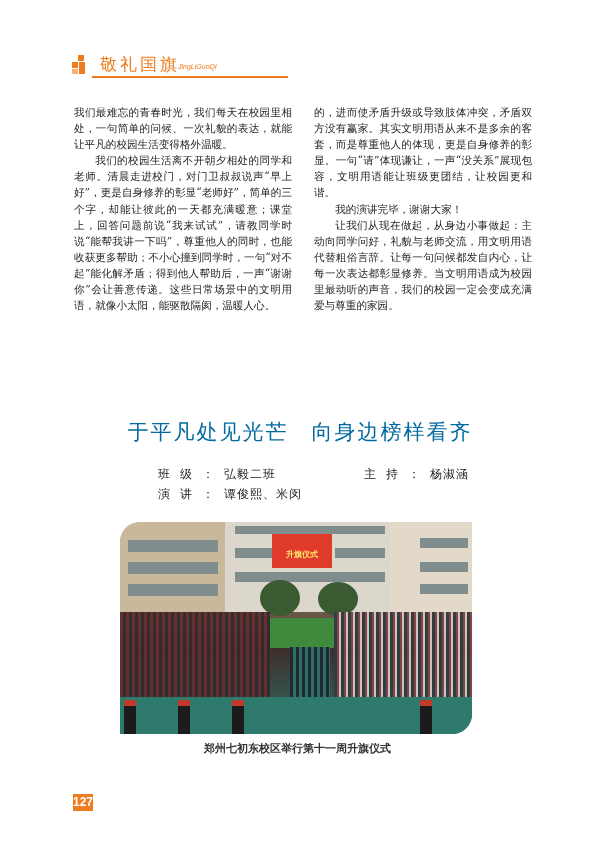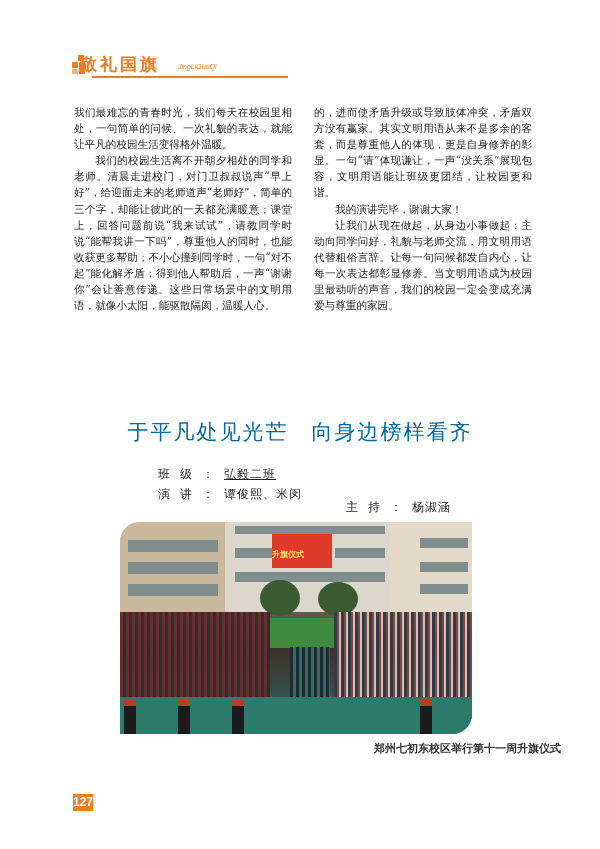--- a/index.html
+++ b/index.html
@@ -1,22 +1,22 @@
 <!DOCTYPE html>
 <html><head>
 <meta charset="utf-8">
 <style>
   html, body { margin:0; padding:0; }
   body { width:600px; height:849px; background:#ffffff; position:relative; overflow:hidden;
          font-family: "DejaVu Serif", "Liberation Serif", serif; color:#1e1e1e; }
   .header { position:absolute; left:72px; top:52px; width:218px; height:28px; }
   .logo-blocks { position:absolute; left:0; top:3px; width:18px; height:20px; }
   .logo-blocks span { position:absolute; background:#ee7d1f; }
-  .header-title { position:absolute; left:8px; top:1px; font-family:"DejaVu Sans", sans-serif;
-                  font-size:17px; font-weight:bold; color:#ee7d1f; letter-spacing:3px; }
+  .header-title { position:absolute; left:28px; top:1px; font-family:"DejaVu Sans", sans-serif;
+                  font-size:17px; font-weight:normal; color:#ee7d1f; letter-spacing:3px; }
   .header-sub { position:absolute; left:106px; top:11px; font-family:"Liberation Sans", sans-serif;
                 font-size:7px; color:#ee7d1f; font-style:italic; }
   .header-rule { position:absolute; left:20px; top:24px; width:196px; height:1.5px; background:#ee7d1f; }
 
   .col { position:absolute; top:104px; width:218px; font-size:10.6px; line-height:16.1px;
          text-align:justify; }
   .col p { margin:0; }
   .col p.indent { text-indent:2em; }
   .col-left { left:74px; }
   .col-right { left:314px; }
@@ -28,33 +28,33 @@
 
   .photo { position:absolute; left:120px; top:522px; width:352px; height:212px;
            border-radius:20px 0 20px 0; overflow:hidden;
            background:linear-gradient(#d8cfc0 0%, #cfc6b4 40%, #6c5a4a 42%, #3e2f2c 60%, #2f6f64 100%); }
   .photo .bldg-left { position:absolute; left:0; top:0; width:105px; height:90px; background:#c9b89c; }
   .photo .bldg-mid { position:absolute; left:105px; top:0; width:165px; height:90px; background:#dcd7cd; }
   .photo .bldg-right { position:absolute; left:270px; top:0; width:82px; height:90px; background:#e2d9c9; }
   .photo .win { position:absolute; background:#7f8d8c; }
   .photo .screen { position:absolute; left:152px; top:12px; width:60px; height:34px; background:#e03a2a;
                    color:#ffe36b; font-family:"DejaVu Sans", sans-serif; font-size:8px; font-weight:bold;
-                   text-align:left; box-sizing:border-box; padding-top:15px; }
+                   text-align:center; box-sizing:border-box; padding-top:15px; }
   .photo .tree { position:absolute; border-radius:50%; background:#3a5a32; }
   .photo .field { position:absolute; left:150px; top:96px; width:64px; height:30px; background:#3f8a3c; }
   .photo .crowd-l { position:absolute; left:0; top:90px; width:150px; height:90px;
                     background:repeating-linear-gradient(90deg,#6b2b2b 0 3px,#2c2a2e 3px 6px); opacity:.9; }
   .photo .crowd-r { position:absolute; left:214px; top:90px; width:138px; height:90px;
                     background:repeating-linear-gradient(90deg,#2f3a44 0 3px,#8b4444 3px 5px,#d9d0c6 5px 7px); opacity:.9; }
   .photo .crowd-c { position:absolute; left:170px; top:125px; width:40px; height:50px;
                     background:repeating-linear-gradient(90deg,#1f2833 0 3px,#2f6f64 3px 6px); }
   .photo .ground { position:absolute; left:0; top:175px; width:352px; height:37px; background:#2e7a6c; }
   .photo .sash { position:absolute; top:178px; width:12px; height:30px; background:#1b1b1b; border-top:6px solid #c0392b; }
 
-  .caption { position:absolute; left:0; width:561px; top:741px; text-align:right;
+  .caption { position:absolute; left:17px; width:561px; top:741px; text-align:center;
              font-family:"DejaVu Sans", sans-serif; font-size:11px; font-weight:bold; color:#333; }
   .page-num { position:absolute; left:73px; top:794px; width:20px; height:17px; background:#ee7d1f;
               color:#fff; font-family:"Liberation Sans", sans-serif; font-size:12px; font-weight:bold;
               text-align:center; line-height:17px; }
 </style>
 </head>
 <body>
 
 <div class="header">
   <div class="logo-blocks">
@@ -63,34 +63,34 @@
     <span style="left:7px;top:7px;width:6px;height:12px;"></span>
     <span style="left:0;top:14px;width:6px;height:5px;opacity:.6"></span>
   </div>
   <div class="header-title">敬礼国旗</div>
   <div class="header-sub">JingLiGuoQi</div>
   <div class="header-rule"></div>
 </div>
 
 <div class="col col-left">
   <p>我们最难忘的青春时光，我们每天在校园里相处，一句简单的问候、一次礼貌的表达，就能让平凡的校园生活变得格外温暖。</p>
-  <p class="indent">我们的校园生活离不开朝夕相处的同学和老师。清晨走进校门，对门卫叔叔说声“早上好”，给迎面走来的老师道声“老师好”，简单的三个字，却能让彼此的一天都充满暖意；课堂上，回答问题前说“我来试试”，请教同学时说“能帮我讲一下吗”，尊重他人的同时，也能收获更多帮助；不小心撞到同学时，一句“对不起”能化解矛盾；得到他人帮助后，一声“谢谢你”会让善意传递。这些日常场景中的文明用语，就像小太阳，能驱散隔阂，温暖人心。</p>
+  <p class="indent">我们的校园生活离不开朝夕相处的同学和老师。清晨走进校门，对门卫叔叔说声“早上好”，更是自身修养的彰显“老师好”，简单的三个字，却能让彼此的一天都充满暖意；课堂上，回答问题前说“我来试试”，请教同学时说“能帮我讲一下吗”，尊重他人的同时，也能收获更多帮助；不小心撞到同学时，一句“对不起”能化解矛盾；得到他人帮助后，一声“谢谢你”会让善意传递。这些日常场景中的文明用语，就像小太阳，能驱散隔阂，温暖人心。</p>
 </div>
 <div class="col col-right">
   <p>的，进而使矛盾升级或导致肢体冲突，矛盾双方没有赢家。其实文明用语从来不是多余的客套，而是尊重他人的体现，更是自身修养的彰显。一句“请”体现谦让，一声“没关系”展现包容，文明用语能让班级更团结，让校园更和谐。</p>
   <p class="indent">我的演讲完毕，谢谢大家！</p>
   <p class="indent">让我们从现在做起，从身边小事做起：主动向同学问好，礼貌与老师交流，用文明用语代替粗俗言辞。让每一句问候都发自内心，让每一次表达都彰显修养。当文明用语成为校园里最动听的声音，我们的校园一定会变成充满爱与尊重的家园。</p>
 </div>
 
 <div class="section-title">于平凡处见光芒　向身边榜样看齐</div>
 
-<div class="info" style="left:158px;top:466px;text-decoration:underline;">
+<div class="info" style="left:158px;top:466px;">
   <span class="lbl">班级：</span><span>弘毅二班</span>
 </div>
-<div class="info" style="left:346px;top:466px;margin-top:33px;">
+<div class="info" style="left:364px;top:466px;">
   <span class="lbl">主持：</span><span>杨淑涵</span>
 </div>
 <div class="info" style="left:158px;top:486px;">
   <span class="lbl">演讲：</span><span>谭俊熙、米闵</span>
 </div>
 
 <div class="photo">
   <div class="bldg-left">
     <div class="win" style="left:8px;top:18px;width:90px;height:12px;"></div>
     <div class="win" style="left:8px;top:40px;width:90px;height:12px;"></div>

